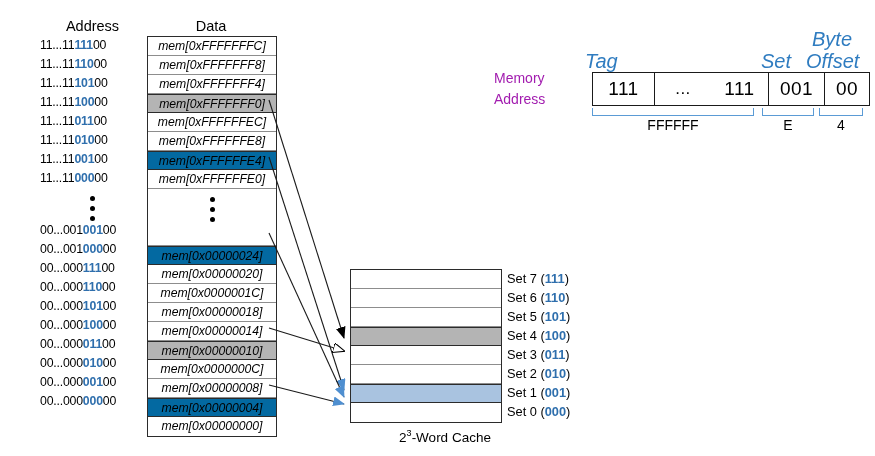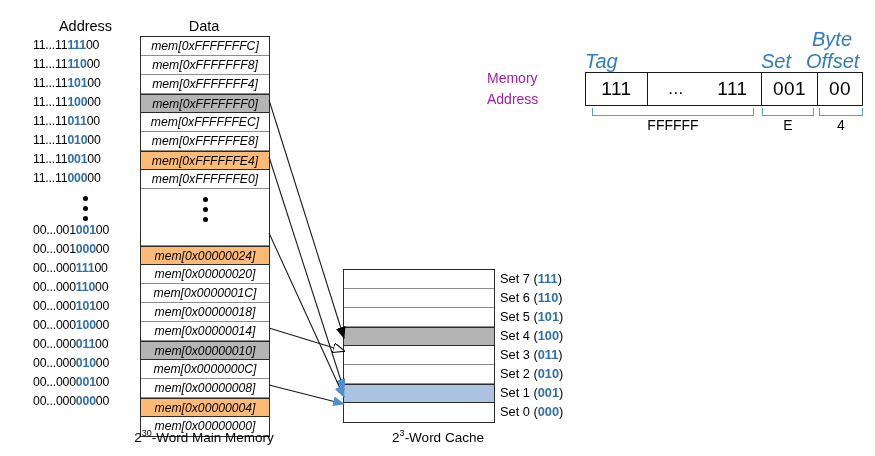--- a/index.html
+++ b/index.html
@@ -5,21 +5,21 @@
   html,body{margin:0;padding:0;}
   body{
     width:875px;height:456px;
     background:#ffffff;
     font-family:"Liberation Sans", sans-serif;
     color:#000;
     overflow:hidden;
     position:relative;
   }
   #stage{position:absolute;left:0;top:0;width:875px;height:456px;}
-  .abs{position:absolute;}
+  .abs{position:absolute;margin-left:7px;}
 
   
   .colhdr{
     font-size:14.5px;color:#000;text-align:center;white-space:nowrap;
   }
 
   
   #addr-list{left:33px;top:36px;width:105px;}
   .addr-row{
     height:19px;line-height:19px;
@@ -30,21 +30,21 @@
 
   
   #mem-table{left:140px;top:36px;width:128px;border:1.6px solid #2b2b2b;background:#fff;}
   .mem-row{
     height:19px;line-height:18px;box-sizing:border-box;
     border-bottom:1px solid #8d8d8d;
     font-size:12.2px;text-align:center;white-space:nowrap;color:#000;font-style:italic;
   }
   .mem-row:last-child{border-bottom:none;}
   .mem-row.hl-gray{background:#b4b4b4;border-top:1.6px solid #2b2b2b;border-bottom:1.6px solid #2b2b2b;}
-  .mem-row.hl-blue{background:#fdba74;border-top:1.6px solid #2b2b2b;border-bottom:1.6px solid #2b2b2b;}
+  .mem-row.hl-blue{background:#0369a1;border-top:1.6px solid #2b2b2b;border-bottom:1.6px solid #2b2b2b;}
   .mem-row.dots{height:57px;border-bottom:1px solid #8d8d8d;position:relative;}
   .vdots{position:absolute;left:0;right:0;top:8px;display:flex;flex-direction:column;align-items:center;gap:5px;}
   .vdots i{display:block;width:5px;height:5px;border-radius:50%;background:#000;}
 
   
   .adots{display:flex;flex-direction:column;align-items:center;gap:5px;padding-top:8px;width:105px;}
   .adots i{display:block;width:5px;height:5px;border-radius:50%;background:#000;}
 
   
   #cache-table{left:343px;top:269px;width:150px;border:1.6px solid #2b2b2b;background:#fff;}
@@ -162,23 +162,20 @@
       <div class="set-lbl">Set 7 (<b>111</b>)</div>
       <div class="set-lbl">Set 6 (<b>110</b>)</div>
       <div class="set-lbl">Set 5 (<b>101</b>)</div>
       <div class="set-lbl">Set 4 (<b>100</b>)</div>
       <div class="set-lbl">Set 3 (<b>011</b>)</div>
       <div class="set-lbl">Set 2 (<b>010</b>)</div>
       <div class="set-lbl">Set 1 (<b>001</b>)</div>
       <div class="set-lbl">Set 0 (<b>000</b>)</div>
     </div>
 
-  <div class="abs caption" style="left:104px;top:428px;width:200px;">
-    <span>2</span><sup>30</sup><span>-Word Main Memory</span>
-  </div>
   <div class="abs caption" style="left:358px;top:428px;width:160px;">
     <span>2</span><sup>3</sup><span>-Word Cache</span>
   </div>
 
   <div class="abs" id="mem-addr-words">
     <div>Memory</div>
     <div>Address</div>
   </div>
 
   <div class="fld-lbl" style="left:585px;top:50px;width:176px;">Tag</div>

